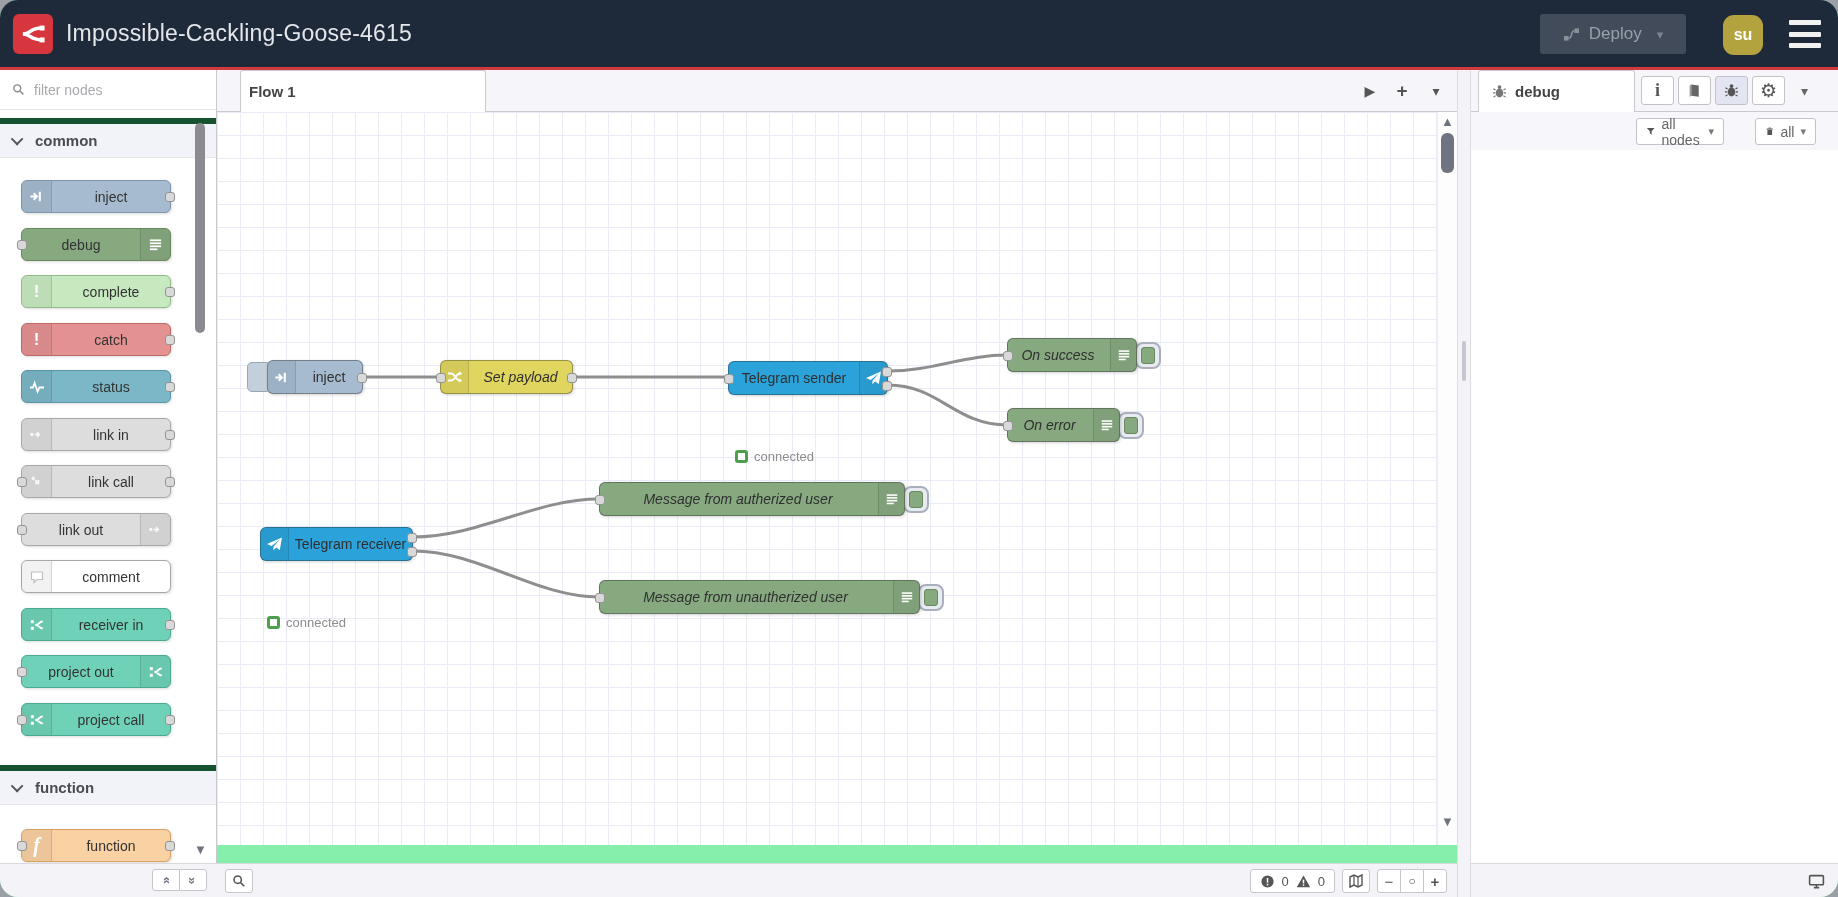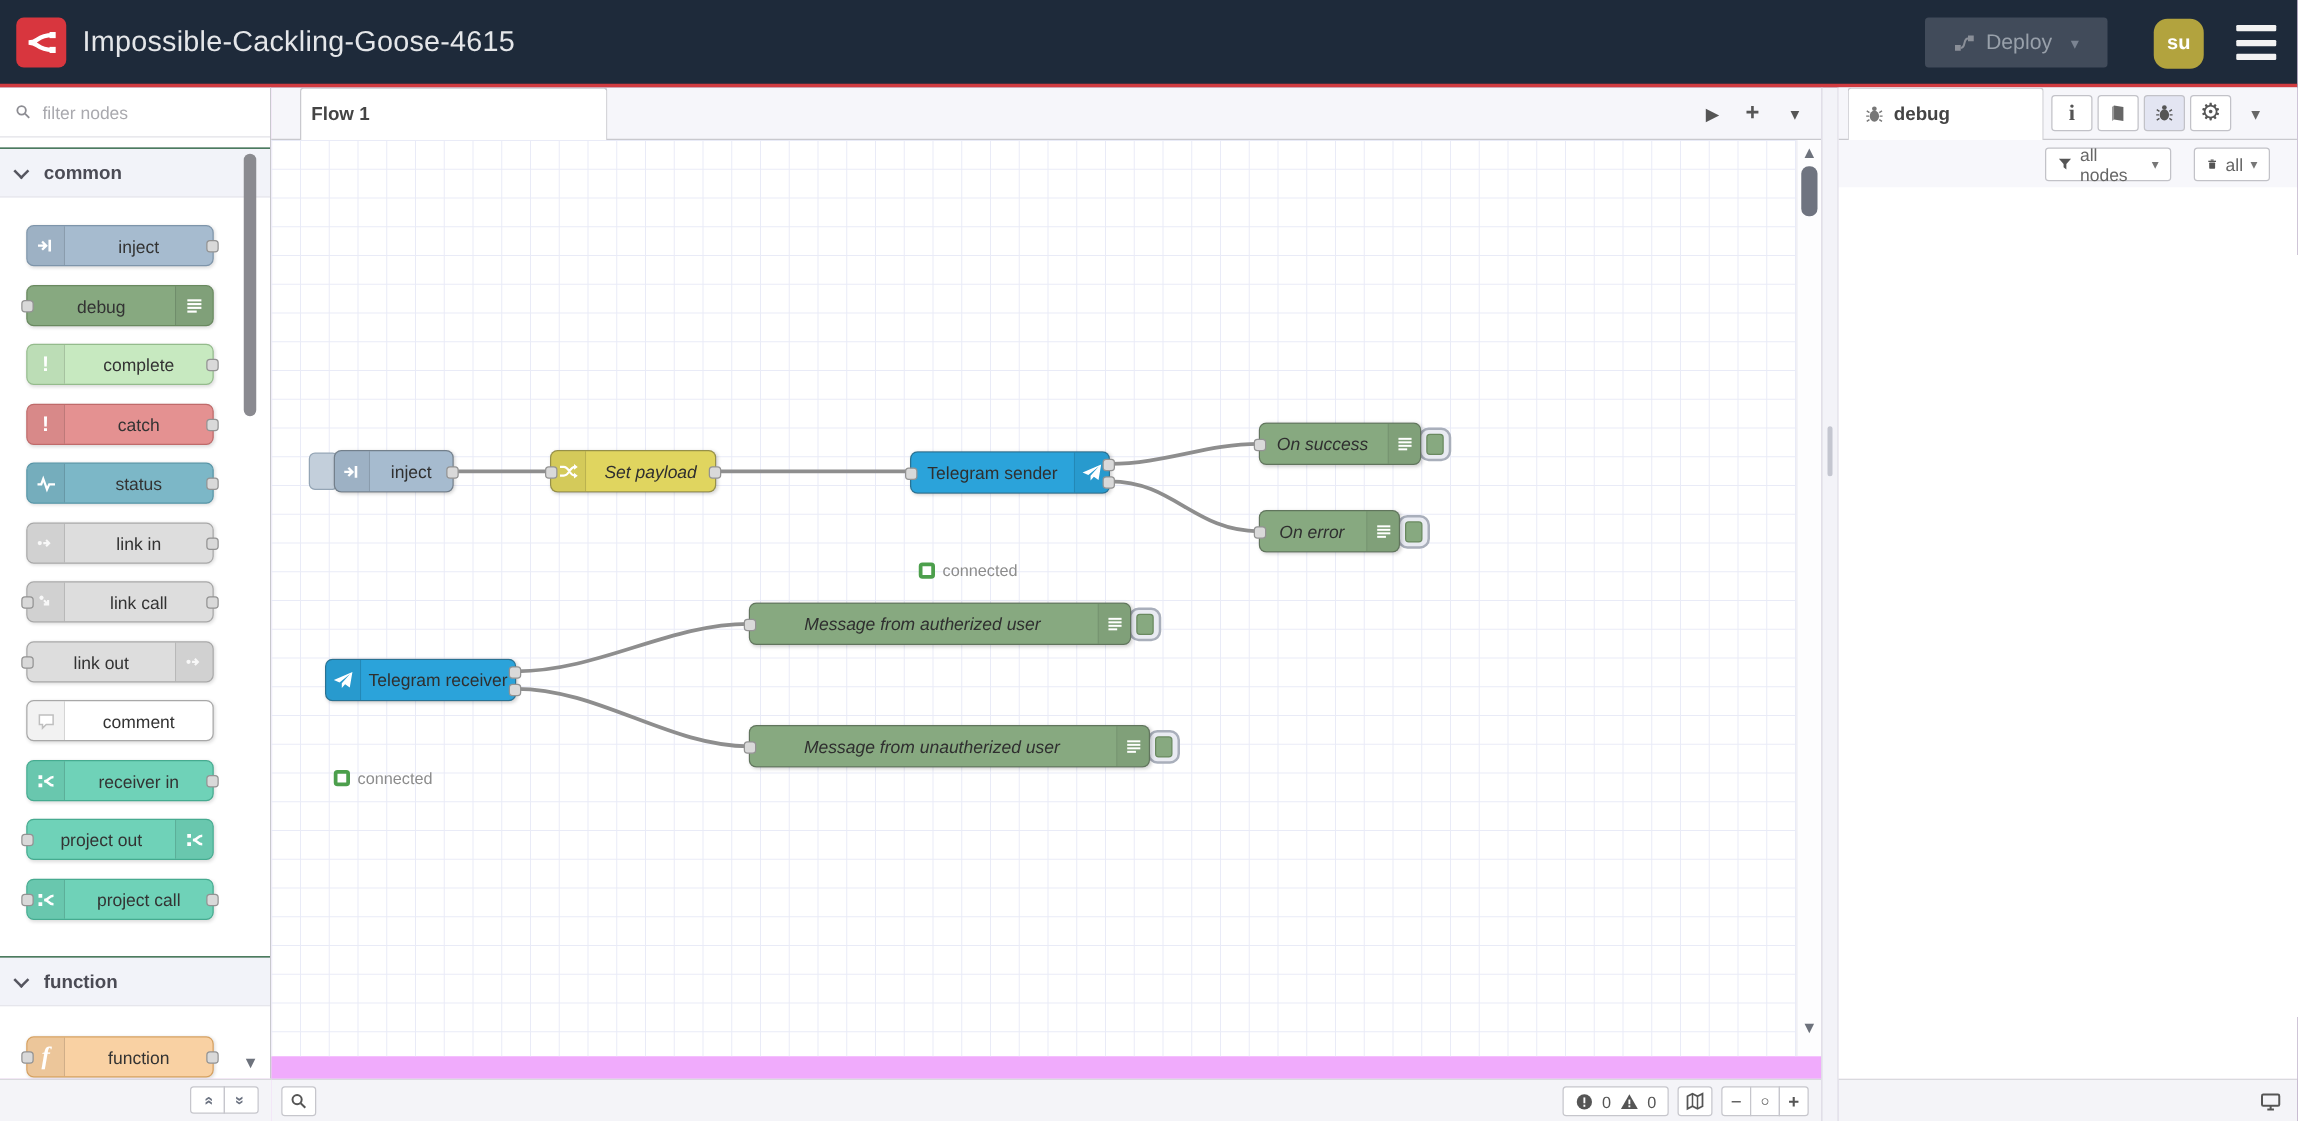--- a/index.html
+++ b/index.html
@@ -1,17 +1,17 @@
 <!DOCTYPE html>
 <html><head>
 <meta charset="utf-8">
 <style>
   html,body{margin:0;padding:0;background:#9aa0a6;}
-  .stage{position:relative;width:1838px;height:897px;background:#f0abfc;overflow:hidden;
-         font-family:"Liberation Sans",sans-serif;-webkit-font-smoothing:antialiased;}
+  .stage{position:relative;width:1838px;height:897px;background:#86efac;overflow:hidden;
+         font-family:"Liberation Sans",sans-serif;border-radius:18px;-webkit-font-smoothing:antialiased;}
   .stage *{box-sizing:border-box;}
 
   
   .hdr{position:absolute;left:0;top:0;width:1838px;height:70px;background:#1e2a3a;
        border-bottom:3px solid #d13b40;display:flex;align-items:center;}
   .logo{position:absolute;left:13px;top:14px;width:40px;height:40px;border-radius:6px;background:#d8363e;
         display:flex;align-items:center;justify-content:center;}
   .hdr-title{position:absolute;left:66px;top:0;height:67px;display:flex;align-items:center;
              color:#e4e6e9;font-size:23px;letter-spacing:.2px;}
   .deploy{position:absolute;left:1540px;top:14px;width:146px;height:40px;background:#41４b5a;
@@ -21,21 +21,21 @@
   .avatar{position:absolute;left:1723px;top:15px;width:40px;height:40px;border-radius:11px;background:#b2a33e;
           display:flex;align-items:center;justify-content:center;color:#fff;font-weight:bold;font-size:16px;}
   .burger{position:absolute;left:1789px;top:20px;width:32px;height:28px;display:flex;flex-direction:column;justify-content:space-between;cursor:pointer;}
   .burger span{display:block;height:5px;background:#f2f2f2;border-radius:1px;}
 
   
   .palette{position:absolute;left:0;top:70px;width:217px;height:793px;background:#fff;border-right:1px solid #c9c9ce;overflow:hidden;}
   .pal-search{position:absolute;left:0;top:0;width:216px;height:40px;border-bottom:1px solid #e2e2e8;display:flex;align-items:center;padding-left:12px;gap:7px;}
   .pal-search input{border:none;outline:none;font-size:14px;color:#555;width:160px;font-family:"Liberation Sans",sans-serif;}
   .pal-search input::placeholder{color:#a9a9ae;}
-  .pal-cat{position:absolute;left:0;width:216px;height:40px;background:#f2f3f9;border-top:1px solid #14532d;border-bottom:1px solid #e6e6ec;
+  .pal-cat{position:absolute;left:0;width:216px;height:40px;background:#f2f3f9;border-top:6px solid #14532d;border-bottom:1px solid #e6e6ec;
            display:flex;align-items:center;padding-left:14px;gap:12px;}
   .pal-cat .cat-label{font-size:15px;font-weight:bold;color:#4b4b55;}
   .chev{width:9px;height:9px;border-left:2px solid #55555f;border-bottom:2px solid #55555f;transform:rotate(-45deg) translateY(-2px);}
   .pal-item{position:absolute;left:21px;width:150px;height:33px;border-radius:6px;border:1px solid rgba(40,40,40,.35);
             box-shadow:1px 1px 3px rgba(0,0,0,.14);cursor:grab;}
   .strip{position:absolute;top:0;bottom:0;width:30px;display:flex;align-items:center;justify-content:center;}
   .strip-l{left:0;border-right:1px solid rgba(0,0,0,.12);background:rgba(0,0,0,.05);border-radius:5px 0 0 5px;}
   .strip-r{right:0;border-left:1px solid rgba(0,0,0,.12);background:rgba(0,0,0,.05);border-radius:0 5px 5px 0;}
   .plabel{position:absolute;top:0;bottom:0;display:flex;align-items:center;justify-content:center;font-size:14px;color:#333;left:0;right:0;}
   .plabel.off-l{left:30px;} .plabel.off-r{right:30px;}
@@ -556,21 +556,21 @@
           <path d="M3.8 6.5L1.5 5M3.5 9.5H1M3.8 12.5l-2.3 1.5M12.2 6.5l2.3-1.5M12.5 9.5H15M12.2 12.5l2.3 1.5" stroke="#555" stroke-width="1.2"></path>
         </svg>
       </div>
       <div class="sb-iconbtn" style="left:281px;">
         <span class="gear-glyph">⚙</span>
       </div>
       <div class="sb-caret" style="left:330px;">▾</div>
     </div>
 
     <div class="sb-toolbar">
-      <div class="tb-btn" style="left:165px;width:101px;">
+      <div class="tb-btn" style="left:165px;width:88px;">
         <svg width="13" height="13" viewBox="0 0 16 16">
           <path d="M1.5 2h13L9.5 7.5v6L6.5 11V7.5z" fill="#555"></path>
         </svg>
         <span>all nodes</span>
         <span class="tcaret">▾</span>
       </div>
       <div class="tb-btn" style="left:284px;width:61px;">
         <svg width="13" height="13" viewBox="0 0 16 16">
           <rect x="4" y="5.5" width="8" height="8.5" rx="1" fill="#555"></rect>
             <rect x="2.8" y="3" width="10.4" height="1.8" fill="#555"></rect>

